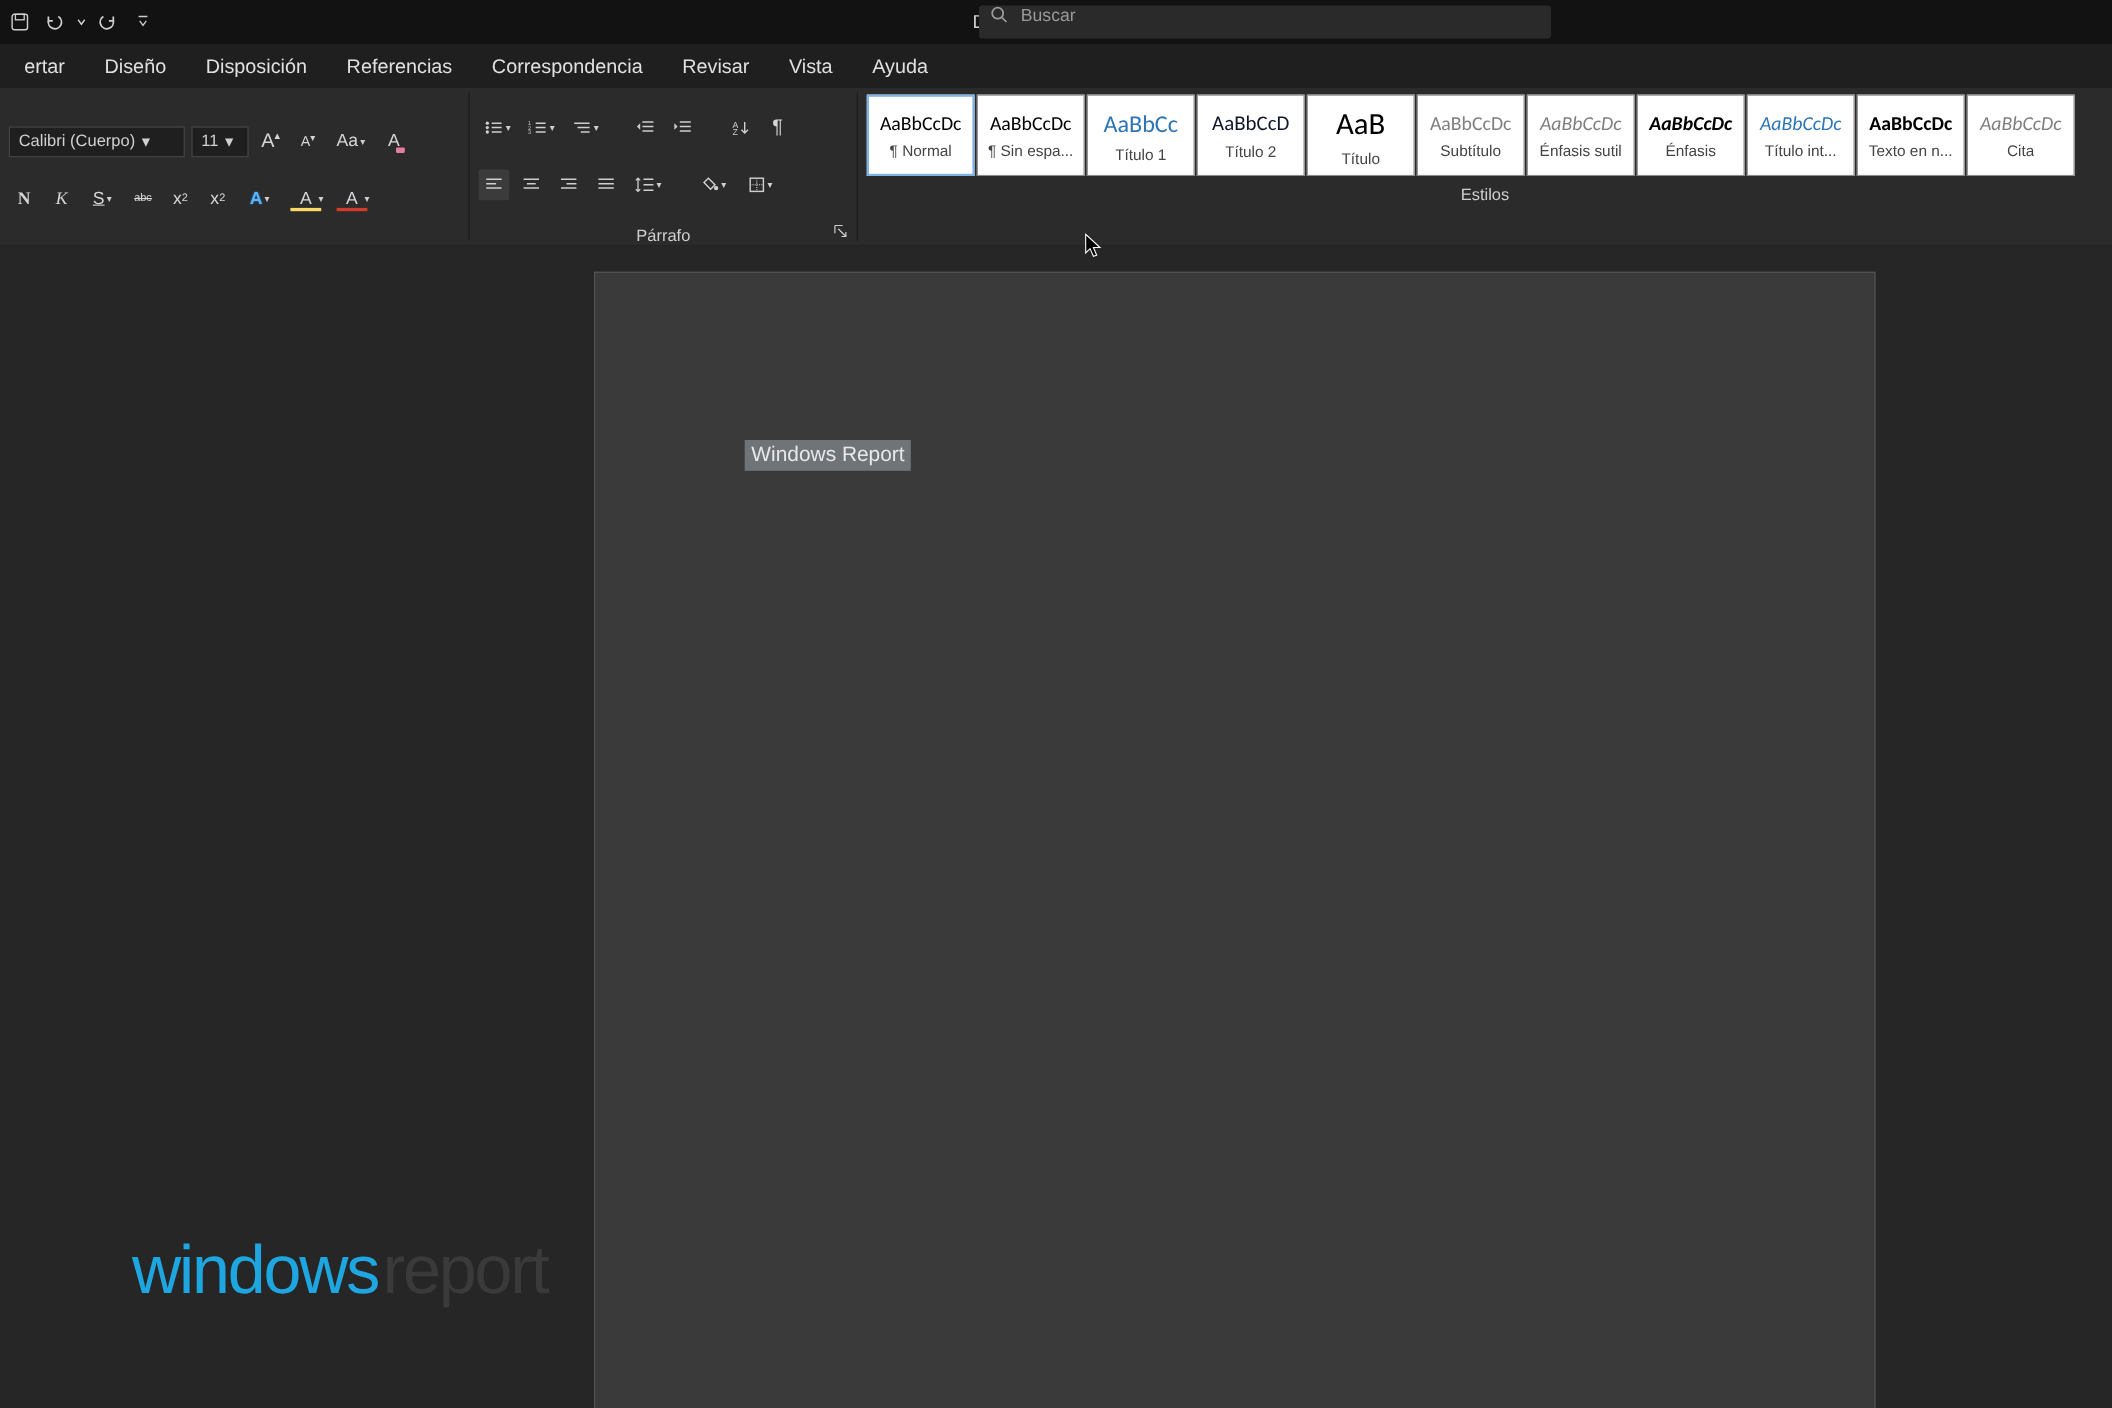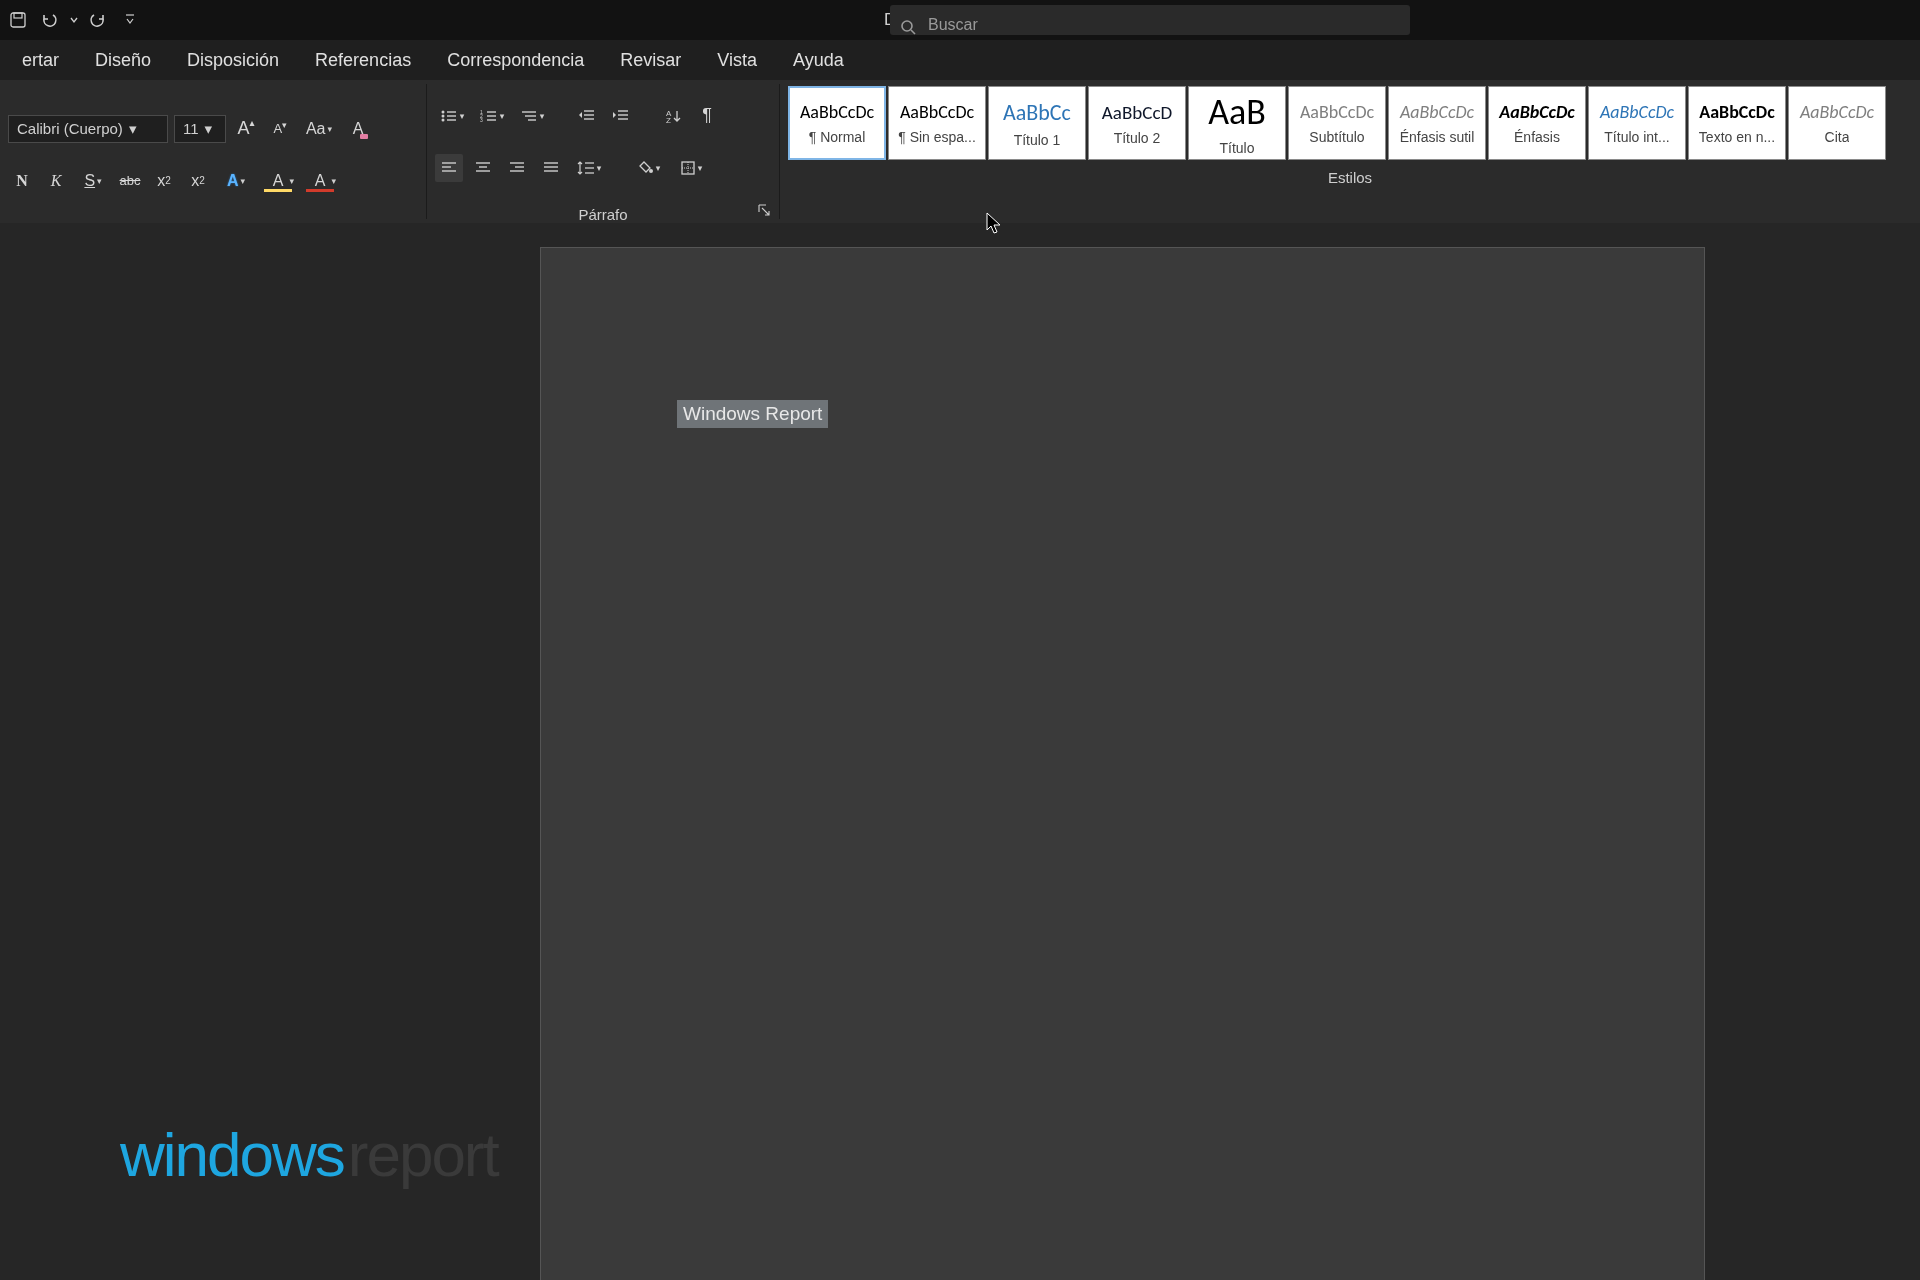--- a/index.html
+++ b/index.html
@@ -16,21 +16,21 @@
     --blue:#2e75b6;
   }
   html,body{margin:0;padding:0;width:1920px;height:1280px;background:var(--bg0);font-family:"Segoe UI",Arial,sans-serif;color:var(--txt);overflow:hidden;position:relative;}
   *{box-sizing:border-box;}
 
   
   .titlebar{height:40px;background:#121212;display:flex;align-items:center;position:relative;}
   .qat{display:flex;align-items:center;gap:4px;padding-left:4px;}
   .qat-btn{width:28px;height:28px;display:flex;align-items:center;justify-content:center;border-radius:3px;}
   .doc-title{position:absolute;left:0;right:0;text-align:center;color:#cfcfcf;font-size:17px;pointer-events:none;}
-  .search-box{position:absolute;left:890px;top:5px;width:520px;height:30px;background:#2a2a2a;border-radius:3px;display:flex;align-items:flex-end;gap:10px;padding:0 10px;}
+  .search-box{position:absolute;left:890px;top:5px;width:520px;height:30px;background:#2a2a2a;border-radius:3px;display:flex;align-items:flex-start;gap:10px;padding:0 10px;}
   .search-box input{flex:1;background:none;border:none;outline:none;color:var(--txt);font-size:16px;}
   .search-box input::placeholder{color:#9a9a9a;}
 
   
   .tabs{height:40px;background:#1f1f1f;display:flex;align-items:center;gap:0;padding-left:4px;}
   .tab{padding:0 18px;height:40px;display:flex;align-items:center;color:#e0e0e0;font-size:18px;cursor:pointer;}
 
   
   .ribbon{height:143px;background:#2b2b2b;display:flex;align-items:flex-start;position:relative;}
   .group{display:flex;flex-direction:column;height:143px;}
@@ -171,21 +171,21 @@
             <span class="txt-b">N</span>
           </div>
         <div class="ibtn">
             <span class="txt-i">K</span>
           </div>
         <div class="ibtn" style="width:34px">
             <span style="text-decoration:underline">S</span>
             <span class="split-caret">▾</span>
           </div>
         <div class="ibtn">
-            <span style="text-decoration:line-through;font-size:13px">abc</span>
+            <span style="text-decoration:line-through;font-size:10px">abc</span>
           </div>
         <div class="ibtn">
             <span>x</span>
             <sub style="font-size:10px">2</sub>
           </div>
         <div class="ibtn">
             <span>x</span>
             <sup style="font-size:10px">2</sup>
           </div>
         <div class="ibtn" style="width:36px">
@@ -350,21 +350,21 @@
         </div>
         <div class="style-card">
           <div class="style-preview" style="color: rgb(46, 117, 182); font-size: 22px;">AaBbCc</div>
           <div class="style-name">Título 1</div>
         </div>
         <div class="style-card">
           <div class="style-preview" style="color: #0f172a; font-size: 19px;">AaBbCcD</div>
           <div class="style-name">Título 2</div>
         </div>
         <div class="style-card">
-          <div class="style-preview" style="color: rgb(0, 0, 0); font-size: 36px;">AaB</div>
+          <div class="style-preview" style="color: rgb(0, 0, 0); font-size: 28px;">AaB</div>
           <div class="style-name">Título</div>
         </div>
         <div class="style-card">
           <div class="style-preview" style="color: rgb(127, 127, 127); font-size: 18px;">AaBbCcDc</div>
           <div class="style-name">Subtítulo</div>
         </div>
         <div class="style-card">
           <div class="style-preview" style="color: rgb(127, 127, 127); font-size: 18px; font-style: italic;">AaBbCcDc</div>
           <div class="style-name">Énfasis sutil</div>
         </div>

